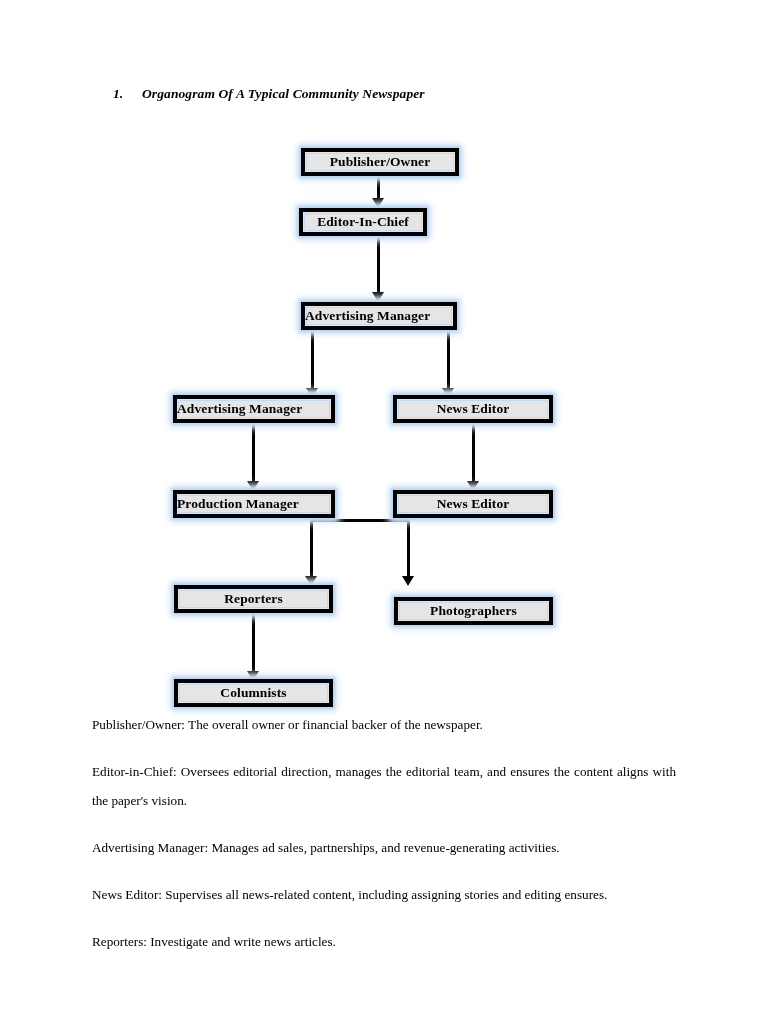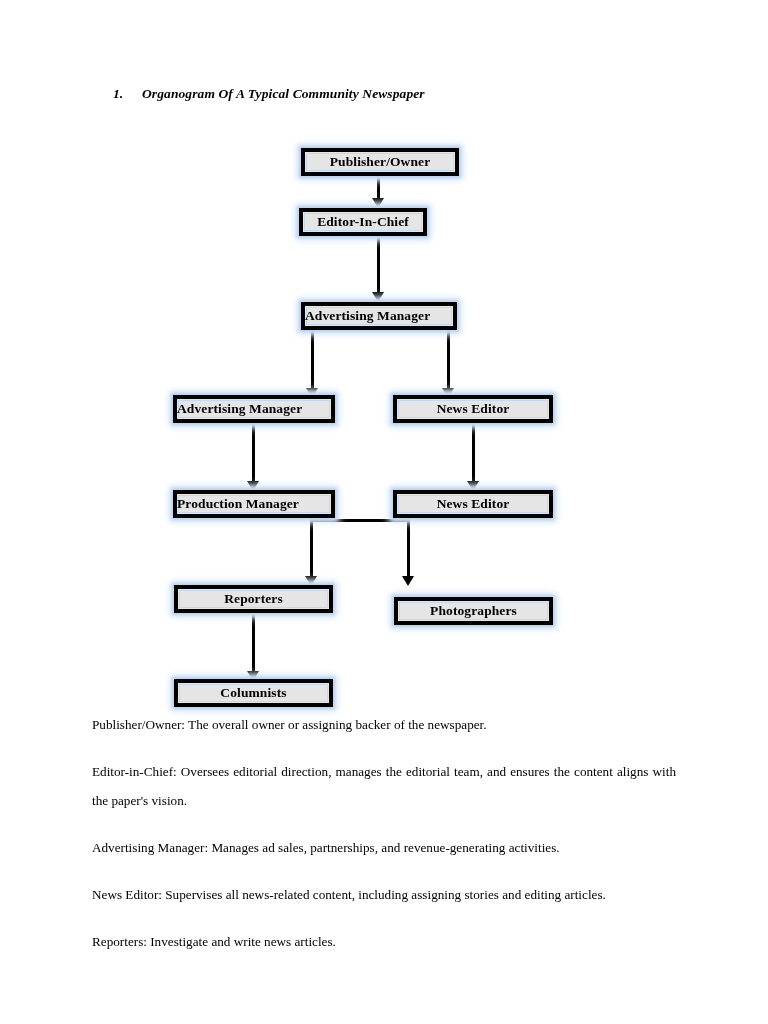--- a/index.html
+++ b/index.html
@@ -200,18 +200,18 @@
   <div class="vline" style="left:252px; top:613px; height:62px;"></div>
   <div class="arrowhead" style="left:247px; top:671px;"></div>
 
   <div class="node" style="left:174px; top:679px; width:159px; height:28px;">
     <span class="node-label">Columnists</span>
   </div>
 
 </div>
 
 <div class="body-text">
-  <p>Publisher/Owner: The overall owner or assigning backer of the newspaper.</p>
+  <p>Publisher/Owner: The overall owner or financial backer of the newspaper.</p>
   <p>Editor-in-Chief: Oversees editorial direction, manages the editorial team, and ensures the content aligns with the paper's vision.</p>
   <p>Advertising Manager: Manages ad sales, partnerships, and revenue-generating activities.</p>
-  <p>News Editor: Supervises all news-related content, including assigning stories and editing articles.</p>
+  <p>News Editor: Supervises all news-related content, including assigning stories and editing ensures.</p>
   <p>Reporters: Investigate and write news articles.</p>
 </div>
 
 </body></html>

